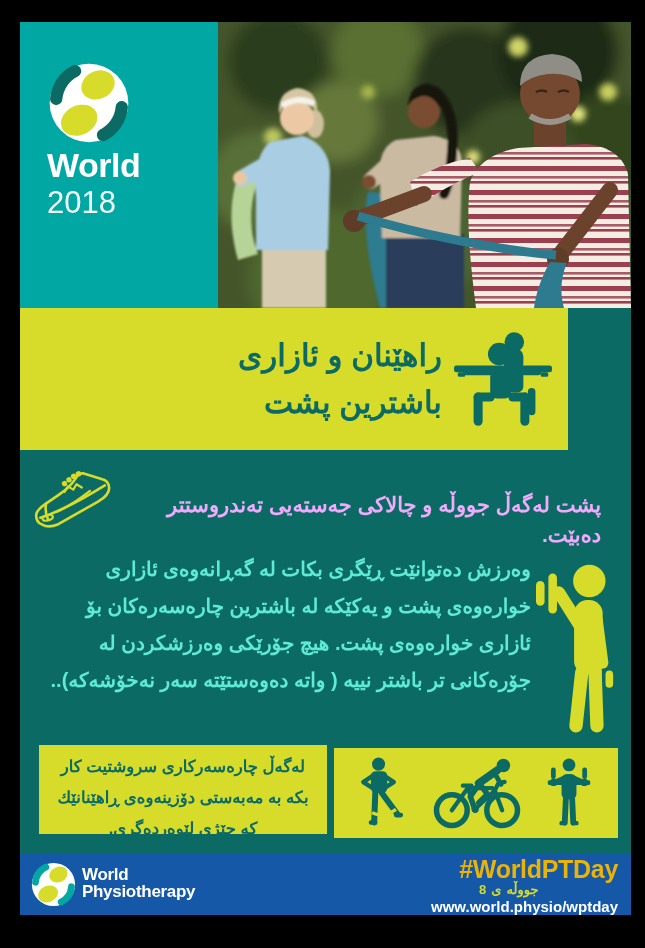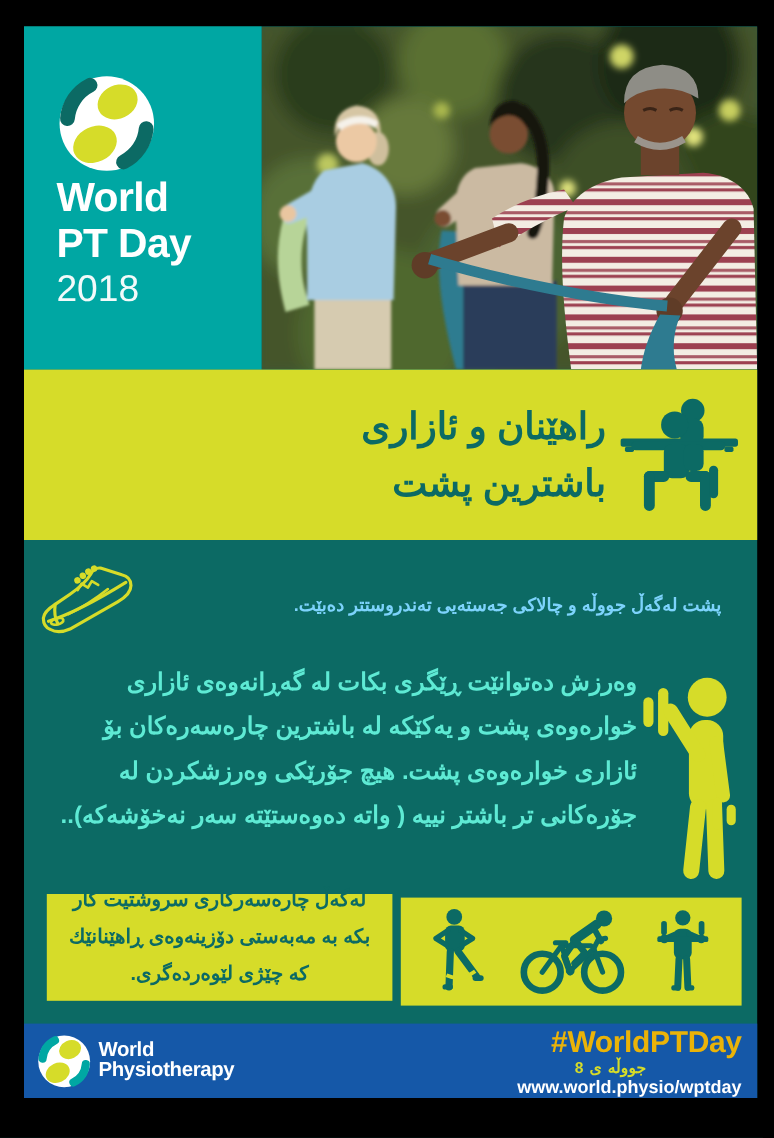--- a/index.html
+++ b/index.html
@@ -15,47 +15,47 @@
   .brand-title { position:absolute; left:27px; top:124px; color:#fff; }
   .brand-title .w1 { font-size:34px; font-weight:bold; line-height:38px; letter-spacing:-0.5px; }
   .brand-title .w2 { font-size:34px; font-weight:bold; line-height:38px; letter-spacing:-0.5px; }
   .brand-title .yr { font-size:31px; font-weight:400; line-height:38px; opacity:0.95; }
 
   .photo { position:absolute; left:198px; top:0; width:413px; height:286px; overflow:hidden; }
   .photo svg { display:block; }
 
   
   .title-band {
-    position:absolute; left:0; top:286px; width:611px; height:142px; background:#D6DC29;
+    position:absolute; left:0; top:286px; width:548px; height:142px; background:#D6DC29;
     display:flex; align-items:center; justify-content:flex-end; box-sizing:border-box;
     padding-right:16px; gap:12px;
   }
   .title-text {
     color:#0C6A64; font-weight:bold; font-size:31px; line-height:47px;
     text-align:right; direction:rtl;
   }
   .squat-icon { width:98px; height:122px; flex:0 0 auto; }
 
   
   .shoe-icon { position:absolute; left:8px; top:436px; width:88px; height:82px; }
   .headline {
     position:absolute; left:96px; right:30px; top:468px;
-    color:#7dd3fc; font-weight:bold; font-size:15px; line-height:30px;
+    color:#f0abfc; font-weight:bold; font-size:21px; line-height:30px;
     direction:rtl; text-align:right;
   }
   .paragraph {
     position:absolute; left:15px; right:100px; top:529px;
     color:#5eead4; font-weight:bold; font-size:20px; line-height:37px;
     direction:rtl; text-align:right;
   }
   .dumbbell-person { position:absolute; left:516px; top:524px; width:80px; height:192px; }
 
   .tip-box {
     position:absolute; left:19px; top:723px; width:288px; height:89px; background:#D6DC29;
-    display:flex; align-items:flex-end; justify-content:center; box-sizing:border-box; padding:6px 12px;
+    display:flex; align-items:flex-start; justify-content:center; box-sizing:border-box; padding:6px 12px;
   }
   .tip-text {
     color:#0C6A64; font-weight:bold; font-size:16.5px; line-height:31px;
     direction:rtl; text-align:center;
   }
   .icons-box {
     position:absolute; left:314px; top:726px; width:284px; height:90px; background:#D6DC29;
     display:flex; align-items:center; justify-content:space-around; box-sizing:border-box; padding:0 10px;
   }
   .icons-box svg { flex:0 0 auto; }
@@ -79,21 +79,20 @@
     <div class="brand">
       <svg class="brand-logo" viewBox="0 0 100 100">
         <circle cx="50" cy="50" r="48" fill="#FFFFFF"></circle>
         <path d="M33,11 A42,42 0 0 0 10,45" stroke="#0C6A64" stroke-width="15" fill="none" stroke-linecap="round"></path>
         <path d="M67,89 A42,42 0 0 0 90,55" stroke="#0C6A64" stroke-width="15" fill="none" stroke-linecap="round"></path>
         <ellipse cx="61" cy="28" rx="21" ry="17" transform="rotate(-25 61 28)" fill="#D6DC29"></ellipse>
         <ellipse cx="38" cy="71" rx="23" ry="18" transform="rotate(-25 38 71)" fill="#D6DC29"></ellipse>
       </svg>
       <div class="brand-title">
         <div class="w1">World</div>
-        <div class="w2">PT Day</div>
         <div class="yr">2018</div>
       </div>
     </div>
 
     <div class="photo">
       <svg width="413" height="286" viewBox="0 0 413 286" preserveAspectRatio="none">
         <defs>
           <filter id="b8" x="-30%" y="-30%" width="160%" height="160%">
               <feGaussianBlur stdDeviation="7"></feGaussianBlur>
             </filter>

